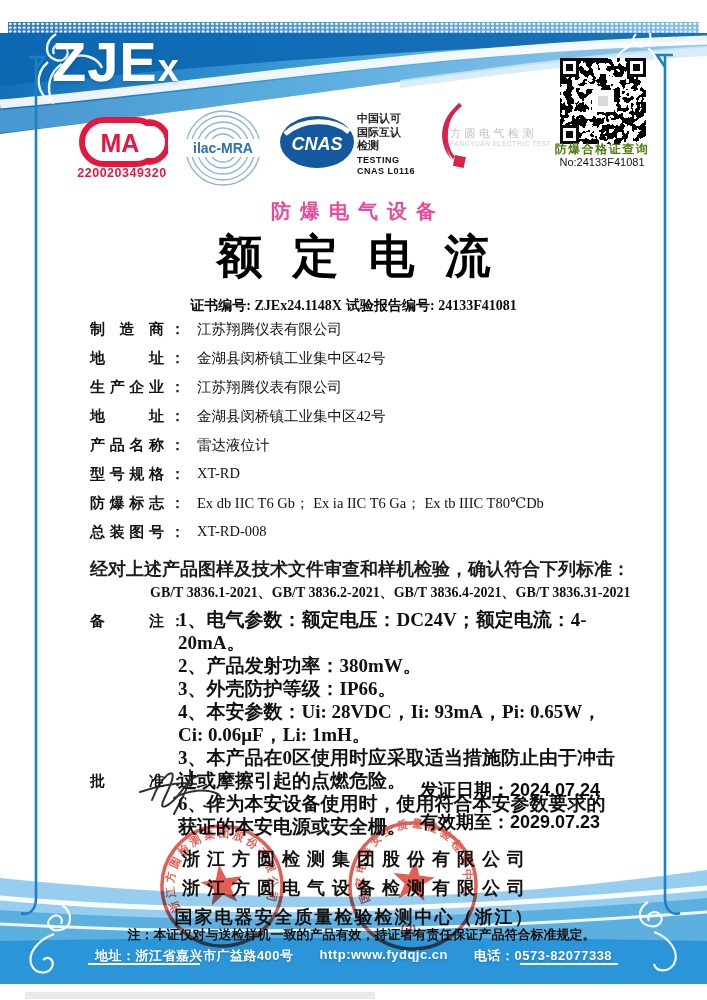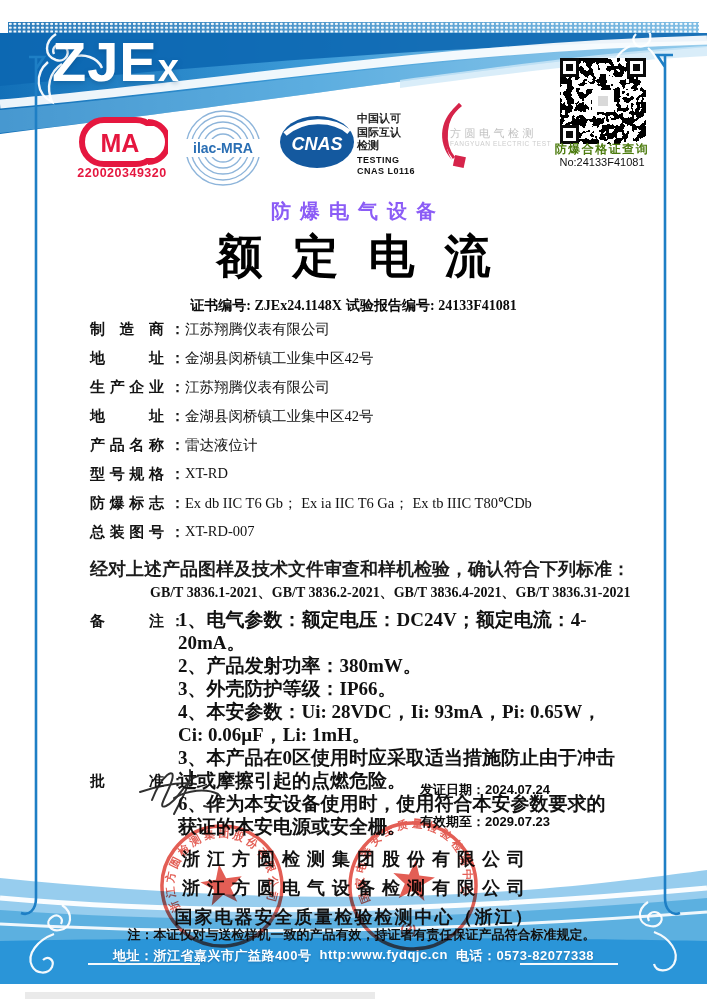--- a/index.html
+++ b/index.html
@@ -22,53 +22,53 @@
   .cma-num{left:72px;top:166px;width:100px;text-align:center;color:#e5173f;
            font-size:12.5px;font-weight:700;letter-spacing:.5px;}
   .cnas-lines{left:357px;top:112px;font-size:11px;font-weight:600;line-height:13.5px;color:#222;}
   .cnas-sub{left:357px;top:155px;font-size:9px;font-weight:700;line-height:11px;color:#111;letter-spacing:.5px;}
   .fy-cn{left:450px;top:126px;font-size:11px;color:#c2c2c2;letter-spacing:3.5px;}
   .fy-en{left:450px;top:140px;font-size:6.5px;color:#cccccc;letter-spacing:.6px;filter:blur(.4px);}
   .qr-cap{left:544px;top:141px;width:116px;text-align:center;font-size:12px;font-weight:700;letter-spacing:1.5px;color:#4d7c0f;}
   .qr-num{left:544px;top:156px;width:116px;text-align:center;font-size:11px;color:#111;}
 
   .t-cat{left:0;right:0;top:198px;text-align:center;font-size:20px;font-weight:800;
-         letter-spacing:9px;color:#8b5cf6;}
+         letter-spacing:9px;color:#ec4899;}
   .t-cat span{margin-left:9px;}
   .t-main{left:0;right:0;top:226px;text-align:center;font-size:46px;font-weight:900;
           letter-spacing:30px;color:#000;}
   .t-main span{margin-left:30px;}
   .t-cert{left:0;right:0;top:297px;display:flex;justify-content:center;gap:4px;
           font-size:14px;font-weight:700;color:#0a0a0a;}
 
   .fields{left:90px;top:320px;width:560px;}
   .frow{display:flex;align-items:flex-start;height:29px;font-size:15px;}
   .flabel{width:74px;font-weight:700;color:#141414;}
   [data-justify]{display:flex;justify-content:space-between;}
   .fcolon{margin-left:6px;font-weight:700;}
-  .fvalue{font-size:14.5px;font-weight:500;color:#111;}
+  .fvalue{margin-left:12px;font-size:14.5px;font-weight:500;color:#111;}
 
   .statement{left:90px;top:557px;font-size:18px;font-weight:600;}
   .standards{left:150px;top:584px;font-size:14px;font-weight:600;color:#111;}
 
   .labelrow{display:flex;font-size:15px;}
   .remarks-label{left:90px;top:612px;width:96px;}
   .remark-items{left:178px;top:608px;width:446px;font-size:19px;line-height:23px;font-weight:700;color:#111;}
 
   .approve-label{left:90px;top:772px;width:96px;}
-  .dates{left:420px;top:774px;font-size:13px;font-weight:700;line-height:32px;color:#0a0a0a;}
+  .dates{left:420px;top:774px;font-size:18px;font-weight:700;line-height:32px;color:#0a0a0a;}
 
   .issuers{left:0;right:0;top:845px;text-align:center;line-height:29px;color:#111;}
   .issuer{font-size:18px;font-weight:800;letter-spacing:7px;}
   .issuer span{margin-left:7px;}
   .issuer.tight{letter-spacing:2px;}
   .issuer.tight span{margin-left:2px;text-align:center;}
 
   .note{left:0;right:0;top:926px;text-align:center;font-size:13px;font-weight:700;color:#101010;padding-left:16px;}
-  .footer-line{left:0;right:0;top:947px;display:flex;justify-content:center;gap:8px;
+  .footer-line{left:0;right:0;top:947px;display:flex;justify-content:center;gap:26px;
                color:#fff;font-size:13px;font-weight:700;letter-spacing:.5px;text-shadow:0 1px 2px rgba(10,70,130,.4);}
   .smudge{left:25px;top:992px;width:350px;height:7px;background:#d9d9d9;opacity:.55;}
 
   svg{display:block;}
   .stamps{mix-blend-mode:multiply;}
 </style>
 </head>
 <body>
 
 <div class="page">
@@ -246,21 +246,21 @@
       <span class="fvalue serif">Ex db IIC T6 Gb； Ex ia IIC T6 Ga； Ex tb IIIC T80℃Db</span>
     </div>
     <div class="frow">
       <span class="flabel" data-justify="">
           <span>总</span>
           <span>装</span>
           <span>图</span>
           <span>号</span>
         </span>
       <span class="fcolon">：</span>
-      <span class="fvalue serif">XT-RD-007</span>
+      <span class="fvalue serif">XT-RD-008</span>
     </div>
   </div>
 
   <div class="abs statement">经对上述产品图样及技术文件审查和样机检验，确认符合下列标准：</div>
   <div class="abs standards serif">GB/T 3836.1-2021、GB/T 3836.2-2021、GB/T 3836.4-2021、GB/T 3836.31-2021</div>
 
   <div class="abs labelrow remarks-label">
     <span class="flabel" data-justify="">
         <span>备</span>
         <span>注</span>

